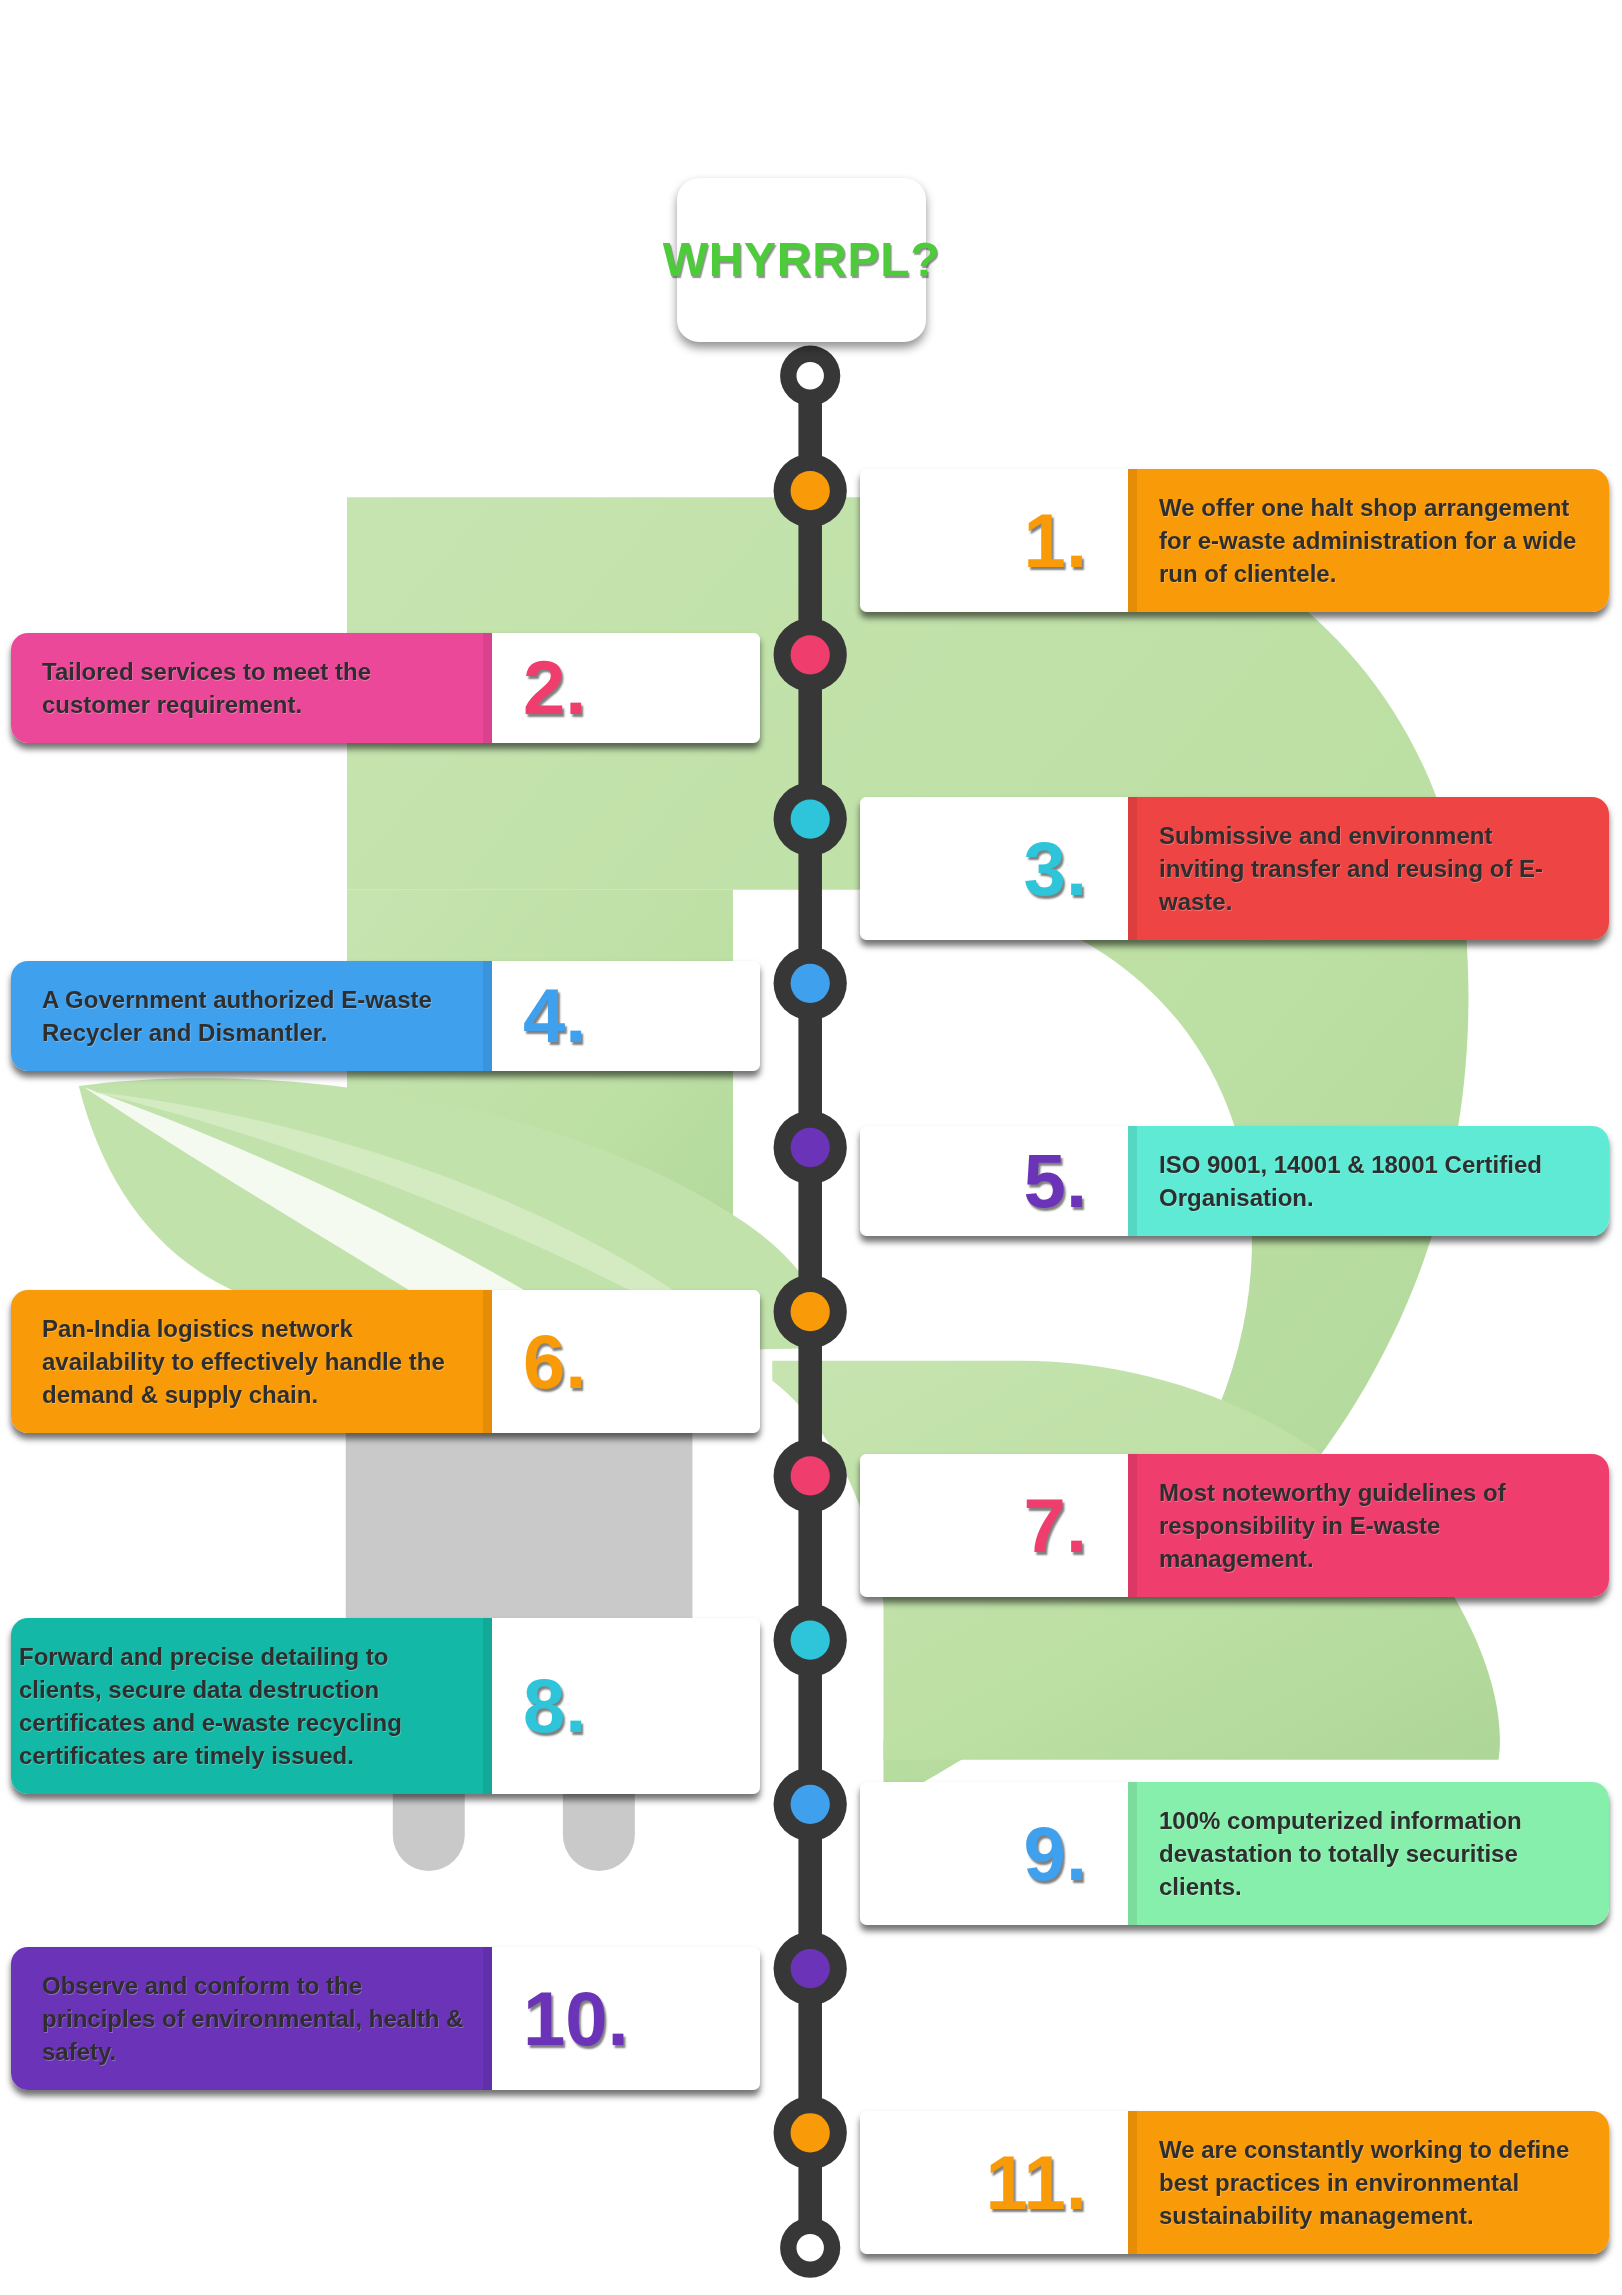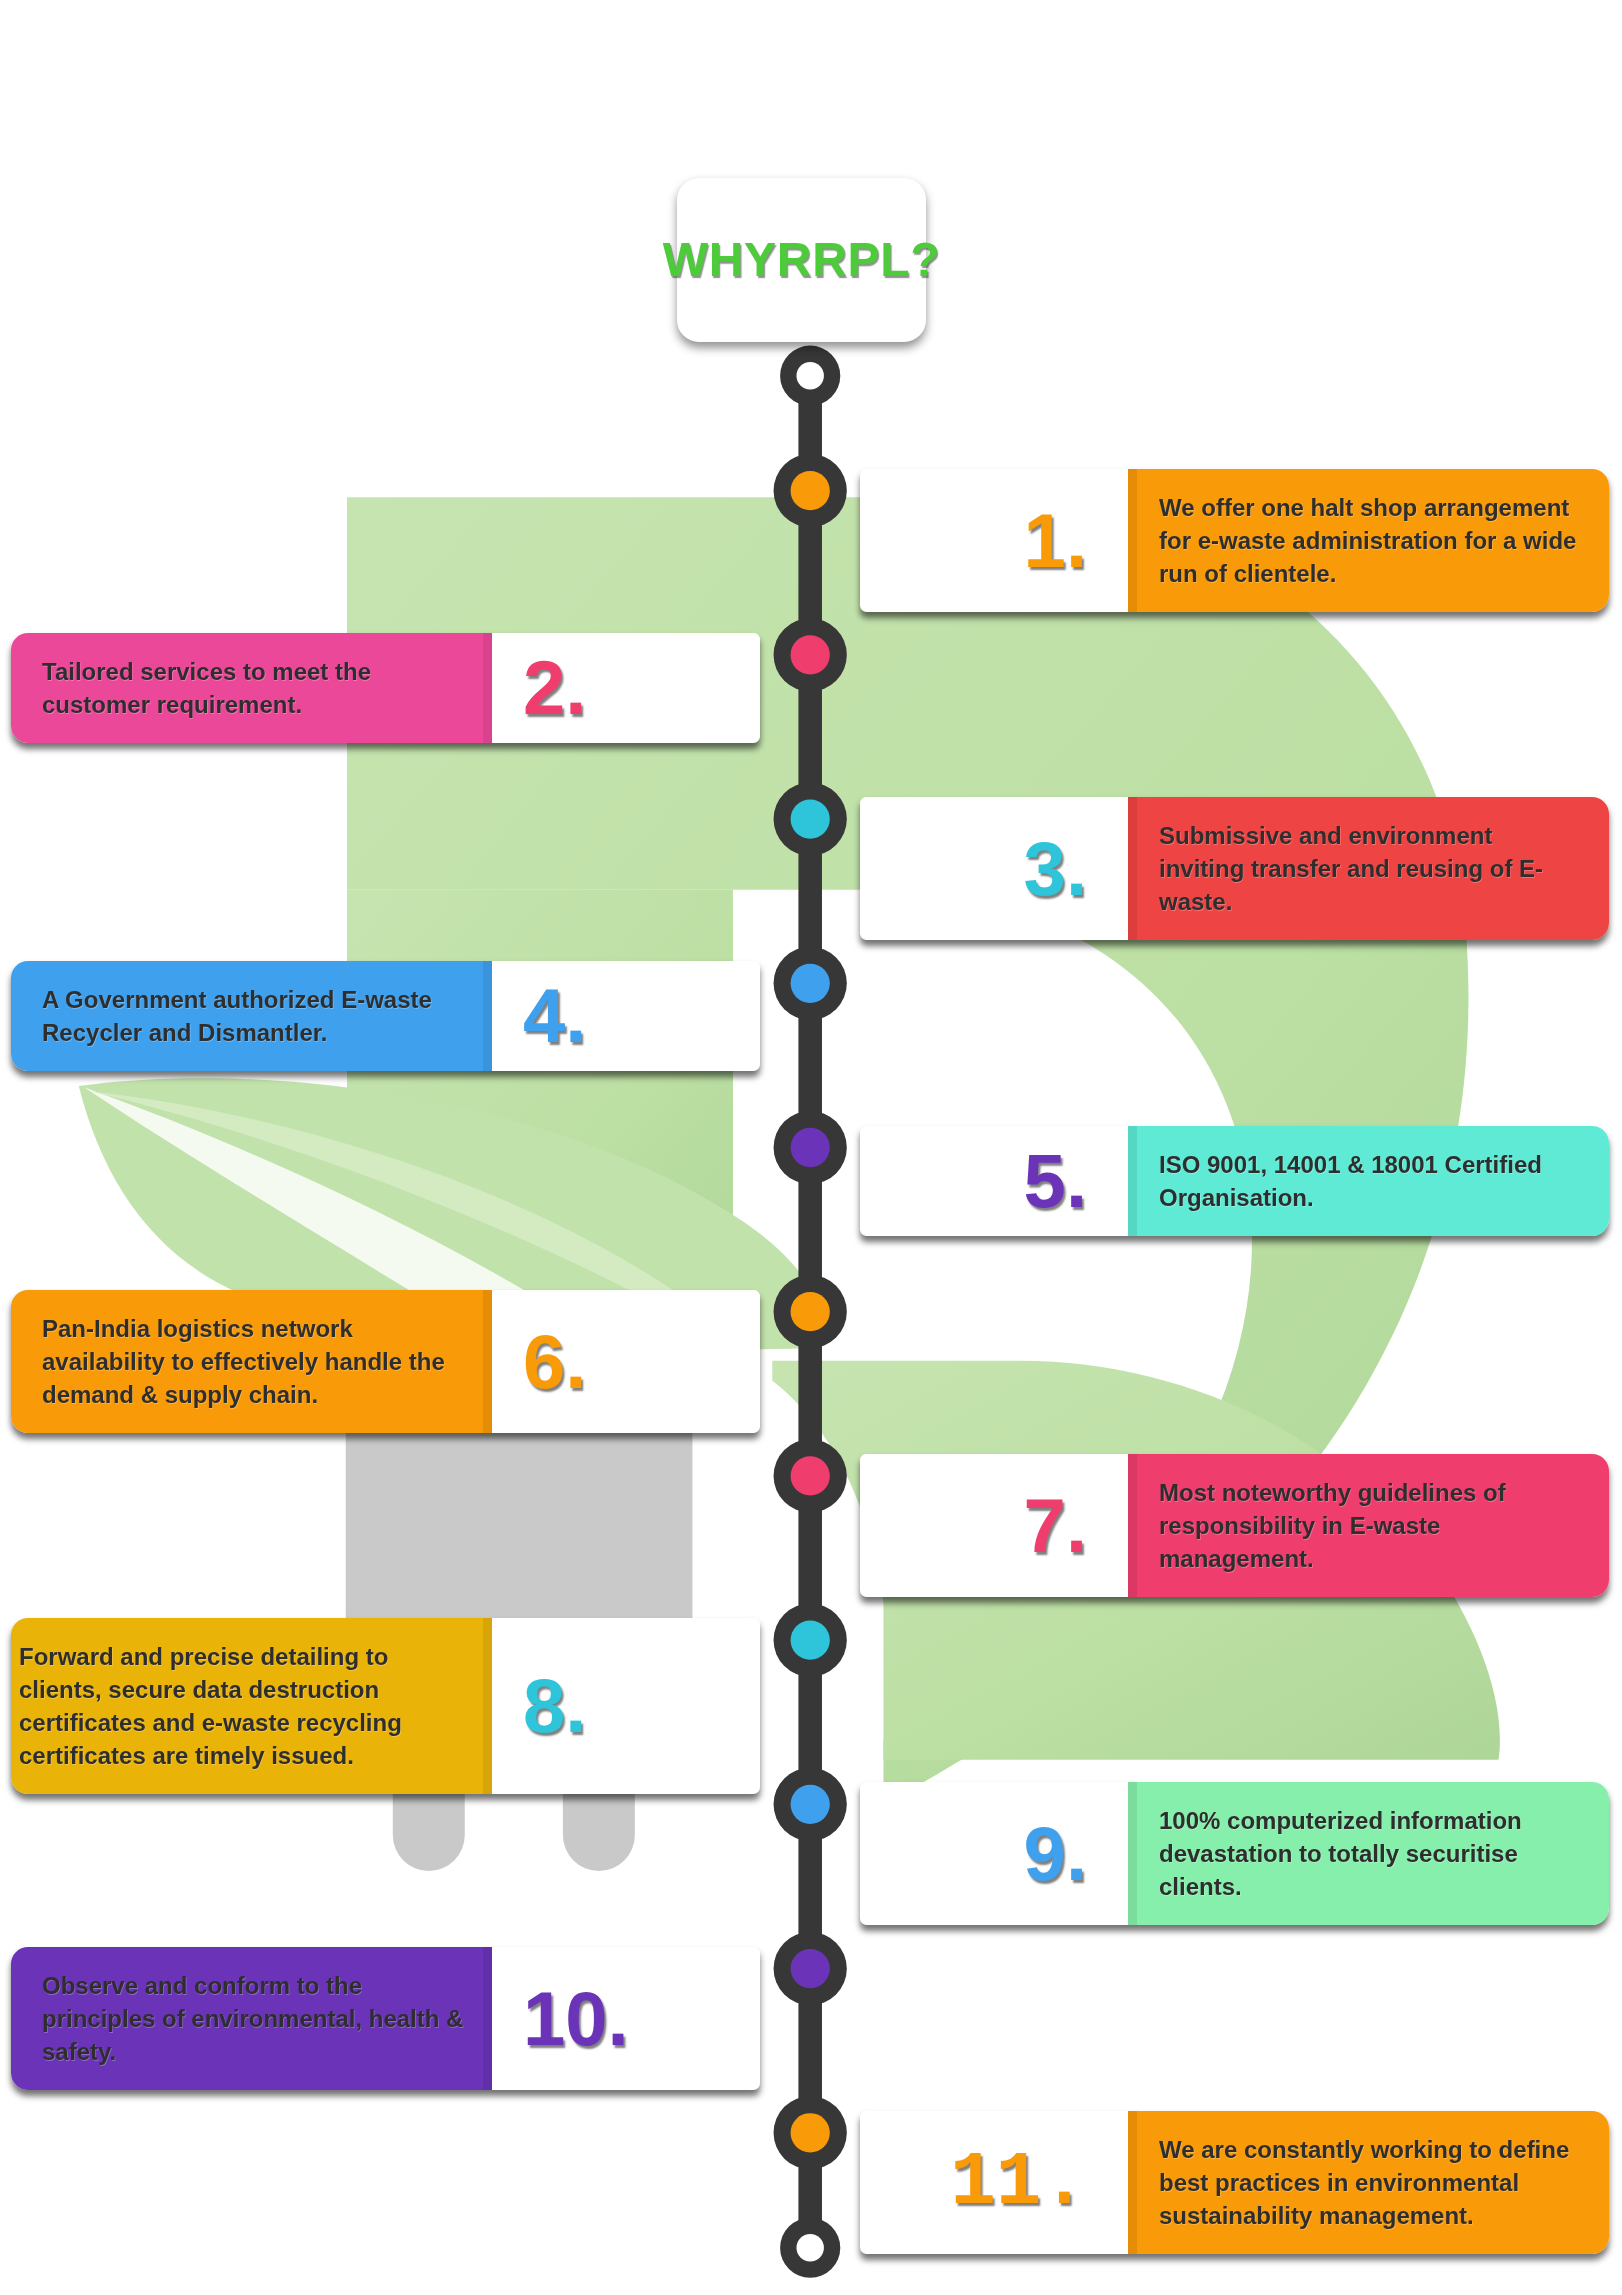--- a/index.html
+++ b/index.html
@@ -236,21 +236,21 @@
         <div class="numzone">
           <span class="num" style="color: rgb(239, 61, 110);">7.</span>
         </div>
         <svg class="notch" width="34" height="44" viewBox="0 0 52 68">
           <path d="M0,0 L52,0 C52,10.2 0,17.68 0,34 C0,50.32 52,57.8 52,68 L0,68 Z" fill="#ffffff"></path>
         </svg>
       </div>
     </div>
     <div class="row left" style="top: 1618px; left: 11px;">
       <div class="card">
-        <div class="band" style="background: #eab308; padding-left: 8px;">
+        <div class="band" style="background: #14b8a6; padding-left: 8px;">
           <p>Forward and precise detailing to clients, secure data destruction certificates and e-waste recycling certificates are timely issued.</p>
         </div>
         <div class="numzone">
           <span class="num" style="color: rgb(46, 196, 218);">8.</span>
         </div>
         <svg class="notch" width="34" height="44" viewBox="0 0 52 68">
           <path d="M52,0 L0,0 C0,10.2 52,17.68 52,34 C52,50.32 0,57.8 0,68 L52,68 Z" fill="#ffffff"></path>
         </svg>
       </div>
     </div>
@@ -279,21 +279,21 @@
           <path d="M52,0 L0,0 C0,10.2 52,17.68 52,34 C52,50.32 0,57.8 0,68 L52,68 Z" fill="#ffffff"></path>
         </svg>
       </div>
     </div>
     <div class="row right" style="top: 2111px; left: 860px;">
       <div class="card">
         <div class="band" style="background: rgb(249, 154, 8);">
           <p>We are constantly working to define best practices in environmental sustainability management.</p>
         </div>
         <div class="numzone">
-          <span class="num" style="color: rgb(249, 154, 8); font-family: Liberation Mono, monospace;">11.</span>
+          <span class="num" style="color: rgb(249, 154, 8);">11.</span>
         </div>
         <svg class="notch" width="34" height="44" viewBox="0 0 52 68">
           <path d="M0,0 L52,0 C52,10.2 0,17.68 0,34 C0,50.32 52,57.8 52,68 L0,68 Z" fill="#ffffff"></path>
         </svg>
       </div>
     </div>
   </div>
 
 <svg id="spine-layer" viewBox="0 0 2480 3508" xmlns="http://www.w3.org/2000/svg">
     <rect x="1220" y="574.3" width="36" height="2861.3999999999996" fill="#373737"></rect>

